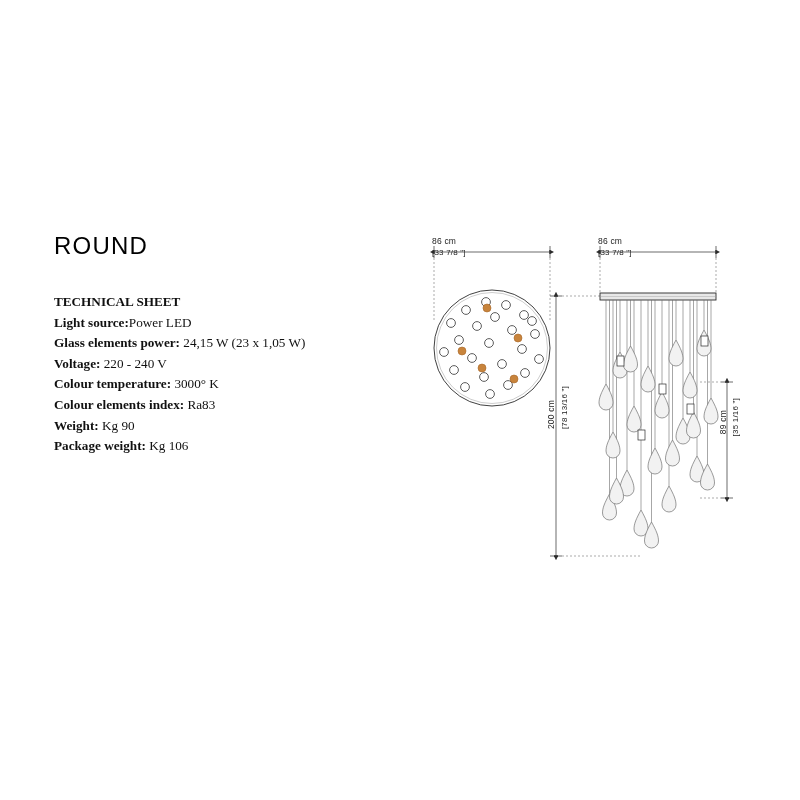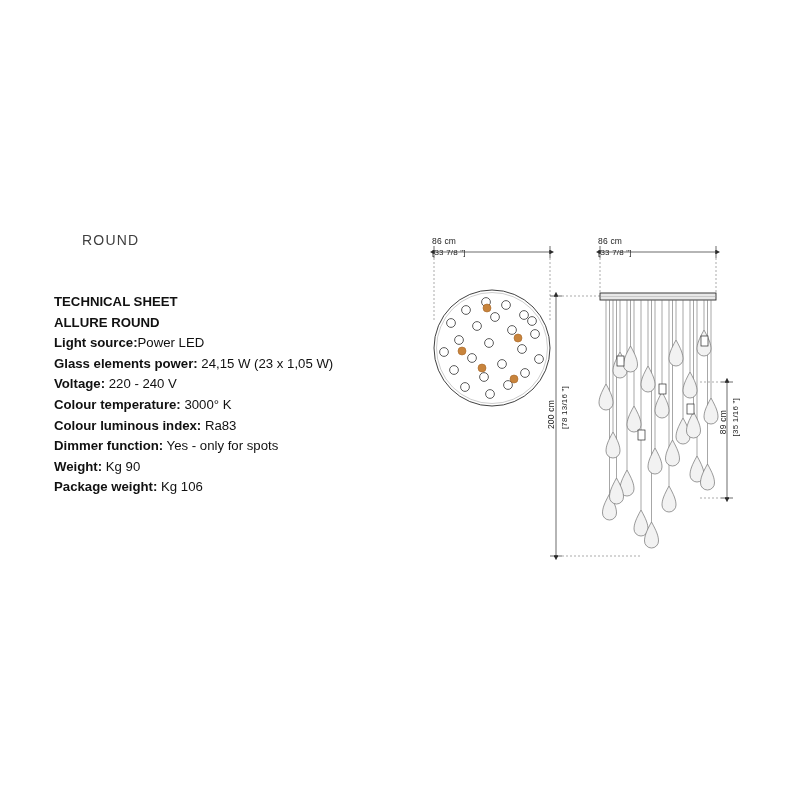--- a/index.html
+++ b/index.html
@@ -21,34 +21,34 @@
     top: 0;
     width: 800px;
     height: 800px;
   }
 
   
   .title {
     position: absolute;
     left: 54px;
     top: 232px;
-    font-size: 14px;
+    font-size: 24px;
     letter-spacing: 1.2px;
     font-weight: 400;
-    color: #404040;
-    margin-left: 28px;
+    color: #000000;
   }
   .spec-block {
     position: absolute;
     left: 54px;
     top: 292px;
     width: 340px;
     font-size: 13.2px;
     line-height: 20.6px;
     color: #111;
+    font-family: Liberation Serif, serif;
   }
   .spec-line {
     white-space: nowrap;
   }
   .spec-line .lbl {
     font-weight: bold;
   }
   .spec-line .val {
     font-weight: normal;
   }
@@ -90,39 +90,33 @@
 
 <div class="sheet">
 
   <div class="title">ROUND</div>
 
   <div class="spec-block">
     <div class="spec-line">
       <span class="lbl">TECHNICAL SHEET</span>
     </div>
     <div class="spec-line">
-      <span class="lbl">ALLURE ROUND</span>
-    </div>
-    <div class="spec-line">
       <span class="lbl">Light source:</span><span class="val">Power LED</span>
     </div>
     <div class="spec-line">
       <span class="lbl">Glass elements power:</span><span class="val"> 24,15 W (23 x 1,05 W)</span>
     </div>
     <div class="spec-line">
       <span class="lbl">Voltage:</span><span class="val"> 220 - 240 V</span>
     </div>
     <div class="spec-line">
       <span class="lbl">Colour temperature:</span><span class="val"> 3000° K</span>
     </div>
     <div class="spec-line">
-      <span class="lbl">Colour luminous index:</span><span class="val"> Ra83</span>
-    </div>
-    <div class="spec-line">
-      <span class="lbl">Dimmer function:</span><span class="val"> Yes - only for spots</span>
+      <span class="lbl">Colour elements index:</span><span class="val"> Ra83</span>
     </div>
     <div class="spec-line">
       <span class="lbl">Weight:</span><span class="val"> Kg 90</span>
     </div>
     <div class="spec-line">
       <span class="lbl">Package weight:</span><span class="val"> Kg 106</span>
     </div>
   </div>
 
   <div class="dim-label" style="left:432px; top:236px; width:120px;">

